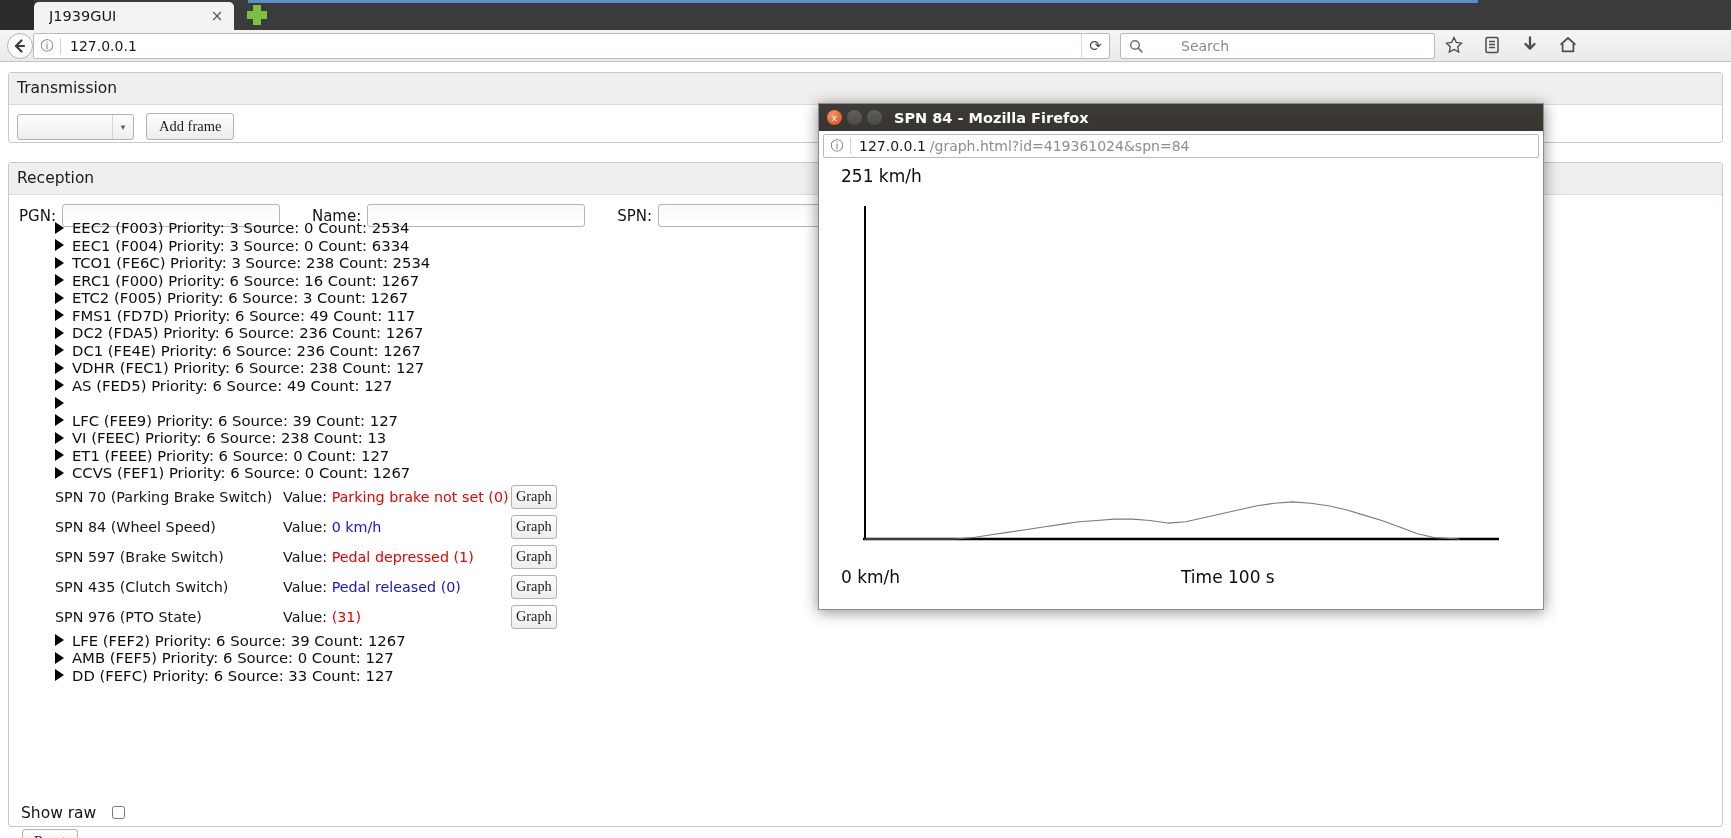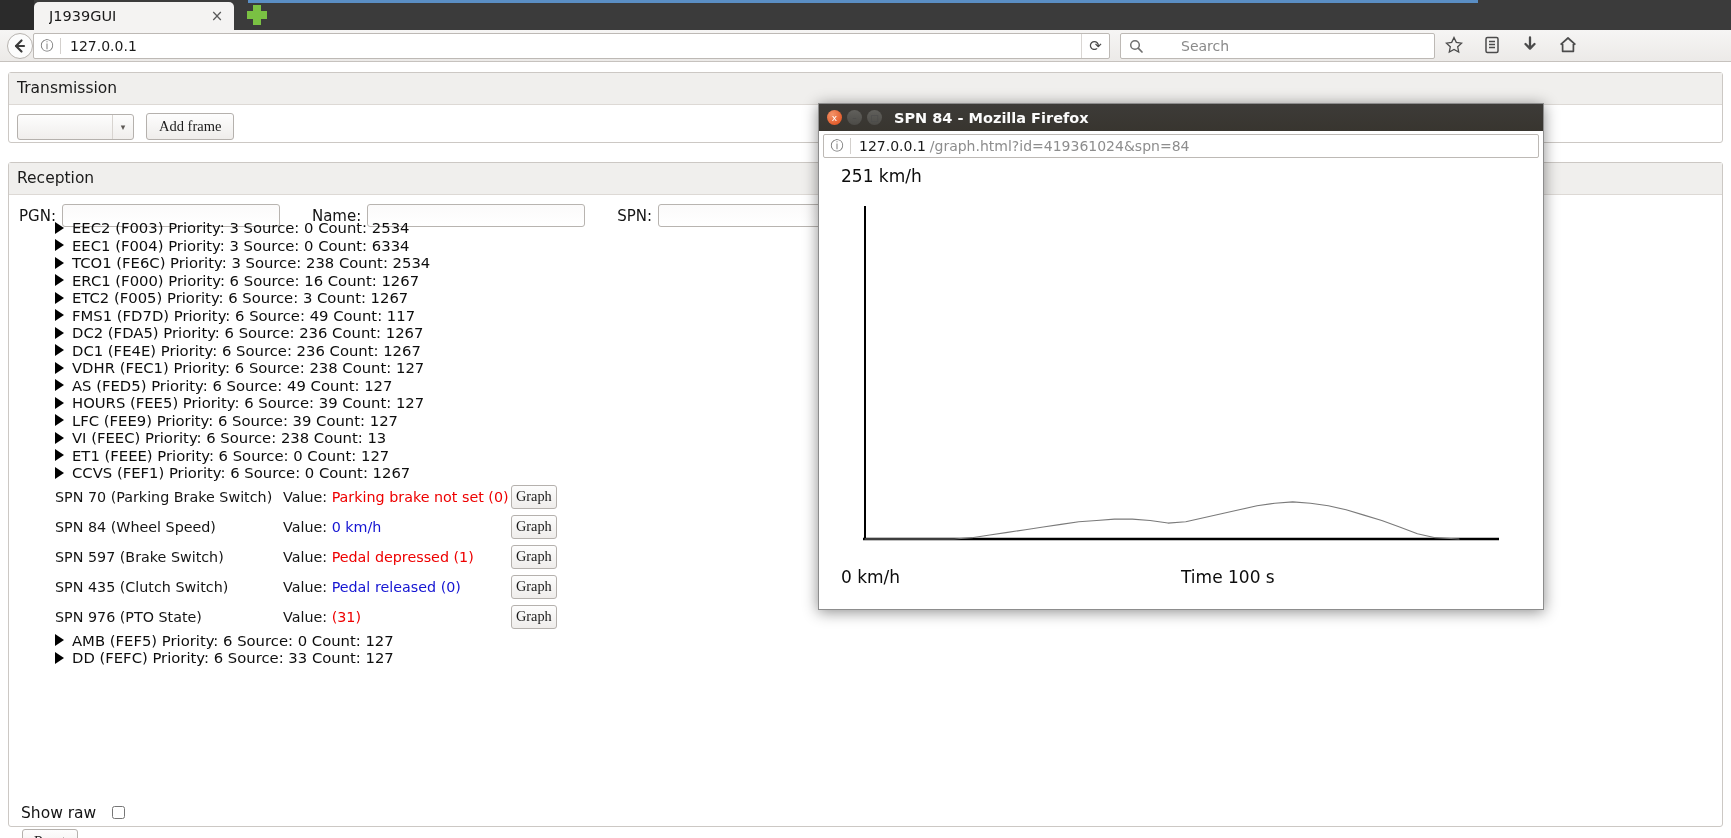--- a/index.html
+++ b/index.html
@@ -300,21 +300,20 @@
             <div class="tree-item">
               <span class="tri"></span>
               <span>VDHR (FEC1) Priority: 6 Source: 238 Count: 127</span>
             </div>
             <div class="tree-item">
               <span class="tri"></span>
               <span>AS (FED5) Priority: 6 Source: 49 Count: 127</span>
             </div>
             <div class="tree-item">
               <span class="tri"></span>
-              <span>HOURS (FEE5) Priority: 6 Source: 39 Count: 127</span>
             </div>
             <div class="tree-item">
               <span class="tri"></span>
               <span>LFC (FEE9) Priority: 6 Source: 39 Count: 127</span>
             </div>
             <div class="tree-item">
               <span class="tri"></span>
               <span>VI (FEEC) Priority: 6 Source: 238 Count: 13</span>
             </div>
             <div class="tree-item">
@@ -347,20 +346,24 @@
               <span class="spn-val"><span>Value: </span><span style="color: rgb(20, 20, 210);">Pedal released (0)</span></span>
               <button class="btn graph-btn">Graph</button>
             </div>
             <div class="spn-row">
               <span class="spn-name">SPN 976 (PTO State)</span>
               <span class="spn-val"><span>Value: </span><span style="color: rgb(238, 0, 0);">(31)</span></span>
               <button class="btn graph-btn">Graph</button>
             </div>
           </div>
         <div id="tree-bottom">
+            <div class="tree-item">
+              <span class="tri"></span>
+              <span>LFE (FEF2) Priority: 6 Source: 39 Count: 1267</span>
+            </div>
             <div class="tree-item">
               <span class="tri"></span>
               <span>AMB (FEF5) Priority: 6 Source: 0 Count: 127</span>
             </div>
             <div class="tree-item">
               <span class="tri"></span>
               <span>DD (FEFC) Priority: 6 Source: 33 Count: 127</span>
             </div>
           </div>
       </div>

